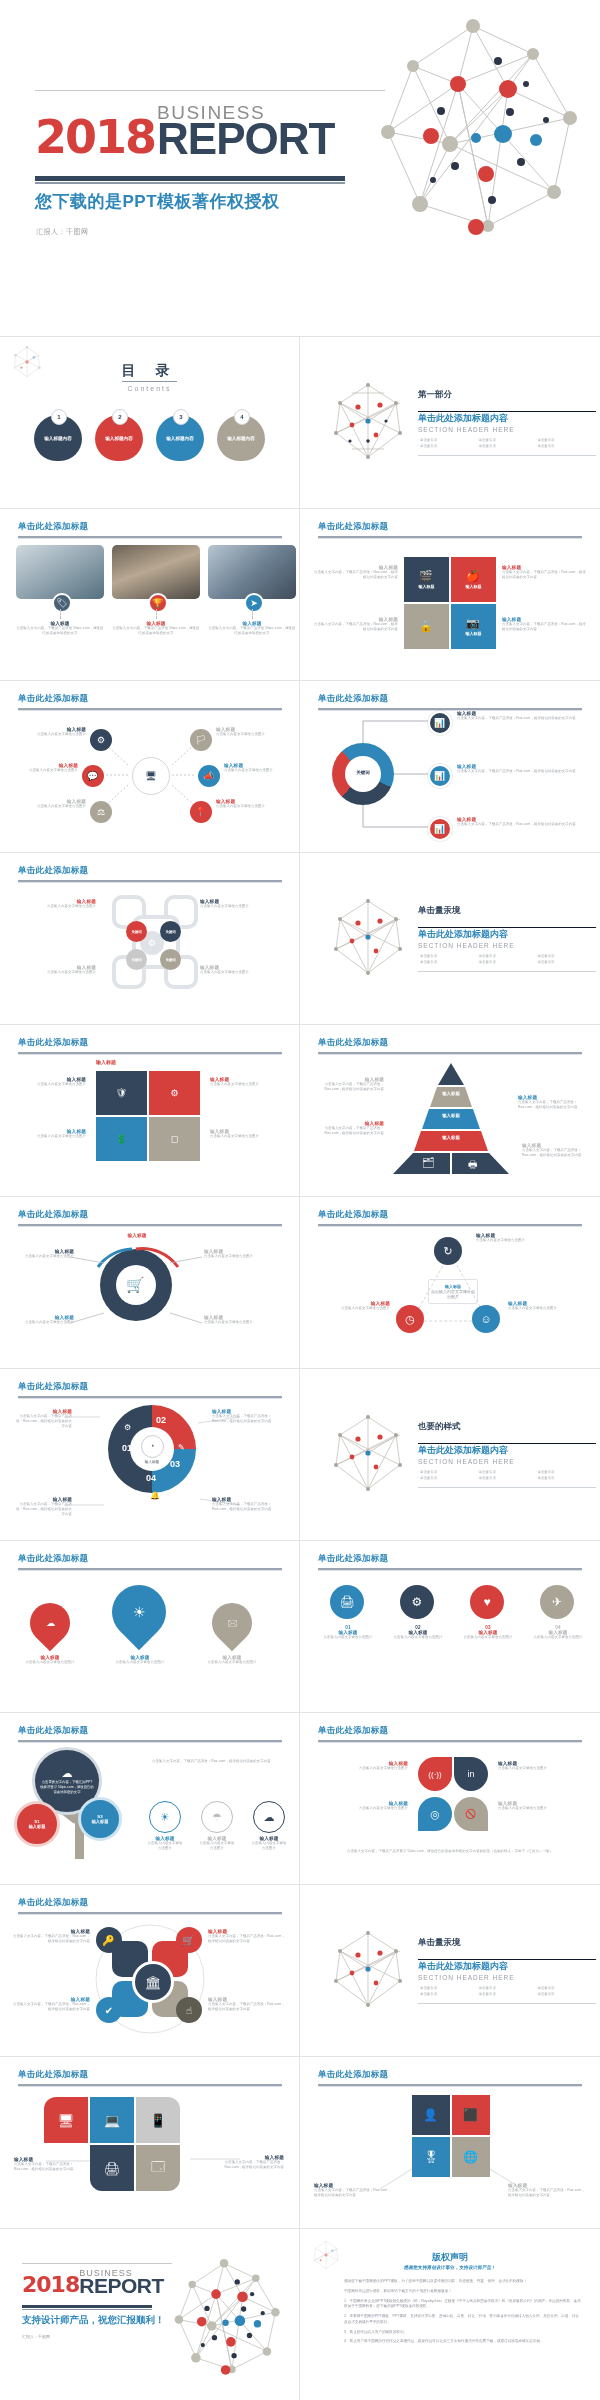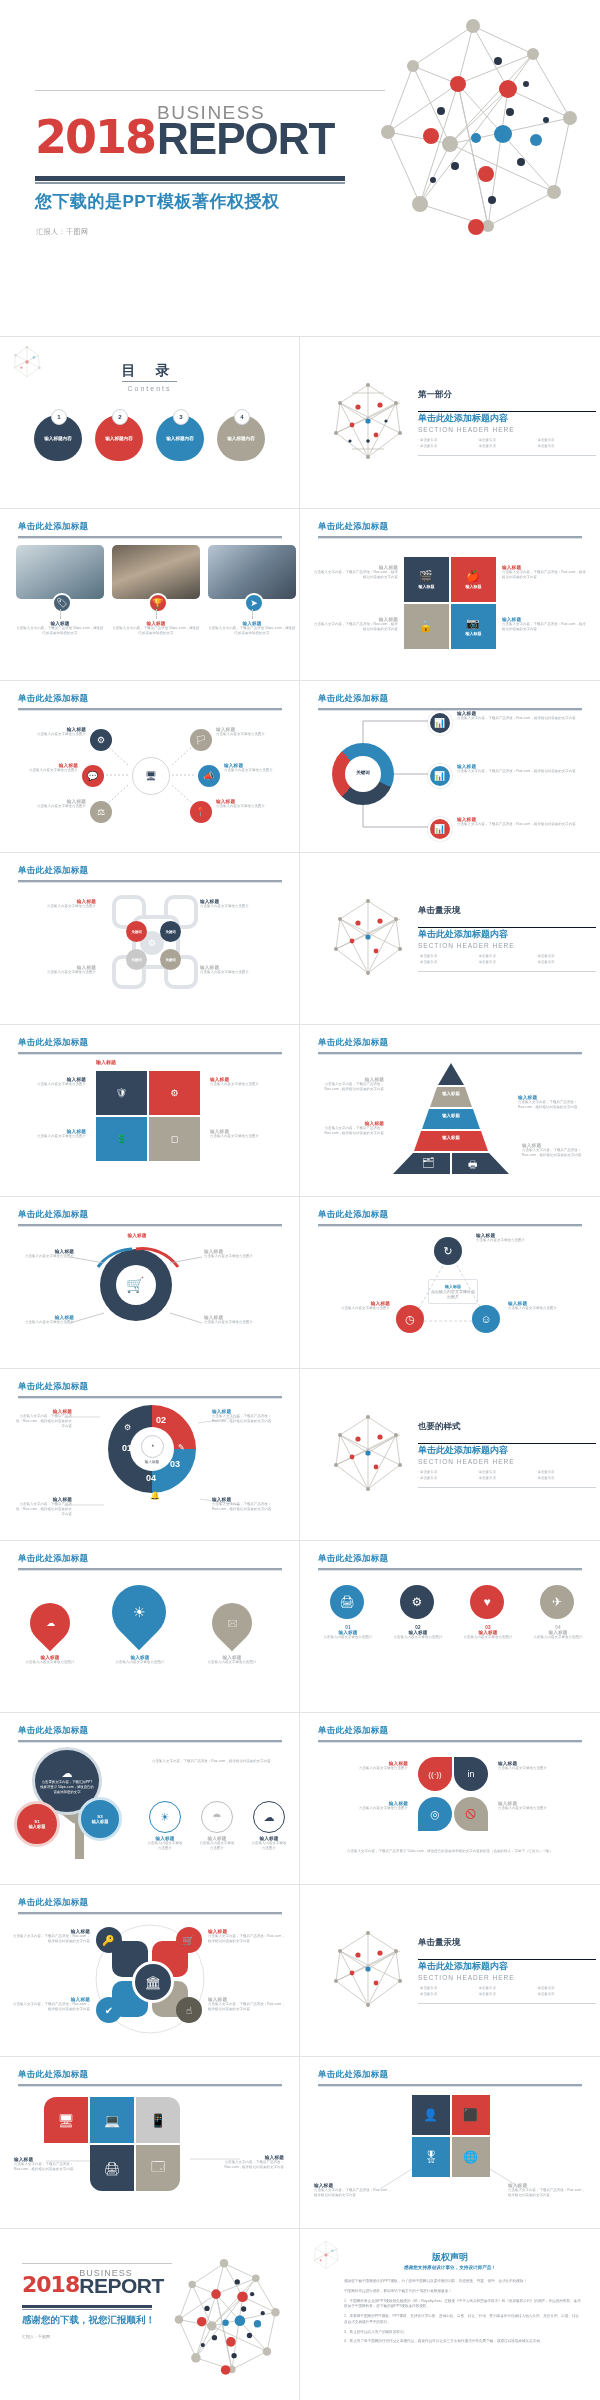--- a/index.html
+++ b/index.html
@@ -1070,21 +1070,21 @@
         <div class="rule-top"></div>
         <div class="titlewrap">
           <div class="yr">2018</div>
           <div>
             <div class="bus">BUSINESS</div>
             <div class="rep">REPORT</div>
           </div>
         </div>
         <div class="bar1"></div>
           <div class="bar2"></div>
-        <div class="sub">感谢您的下载，祝您汇报顺利！</div>
+        <div class="sub">支持设计师产品，祝您汇报顺利！</div>
         <div class="author">汇报人：千图网</div>
         <div style="position:absolute;right:14px;top:28px">
           <svg width="122" height="122" viewBox="0 0 230 230">
             <g stroke="#c6c6c2" stroke-width="1.6" fill="none">
               <path d="M115 12 L55 52 L30 118 L62 190 L130 212 L196 178 L212 104 L175 40 Z"></path>
               <path d="M115 12 L100 70 L62 190 M115 12 L150 75 L212 104 M55 52 L100 70 L130 212 M30 118 L100 70 L175 40
                        M30 118 L92 130 L196 178 M62 190 L92 130 L150 75 M130 212 L150 75 L175 40 M212 104 L92 130
                        M55 52 L92 130 M100 70 L130 212 M150 75 L62 190 M175 40 L92 130 M196 178 L100 70"></path>
             </g>
             <g fill="#c0bdb3">

